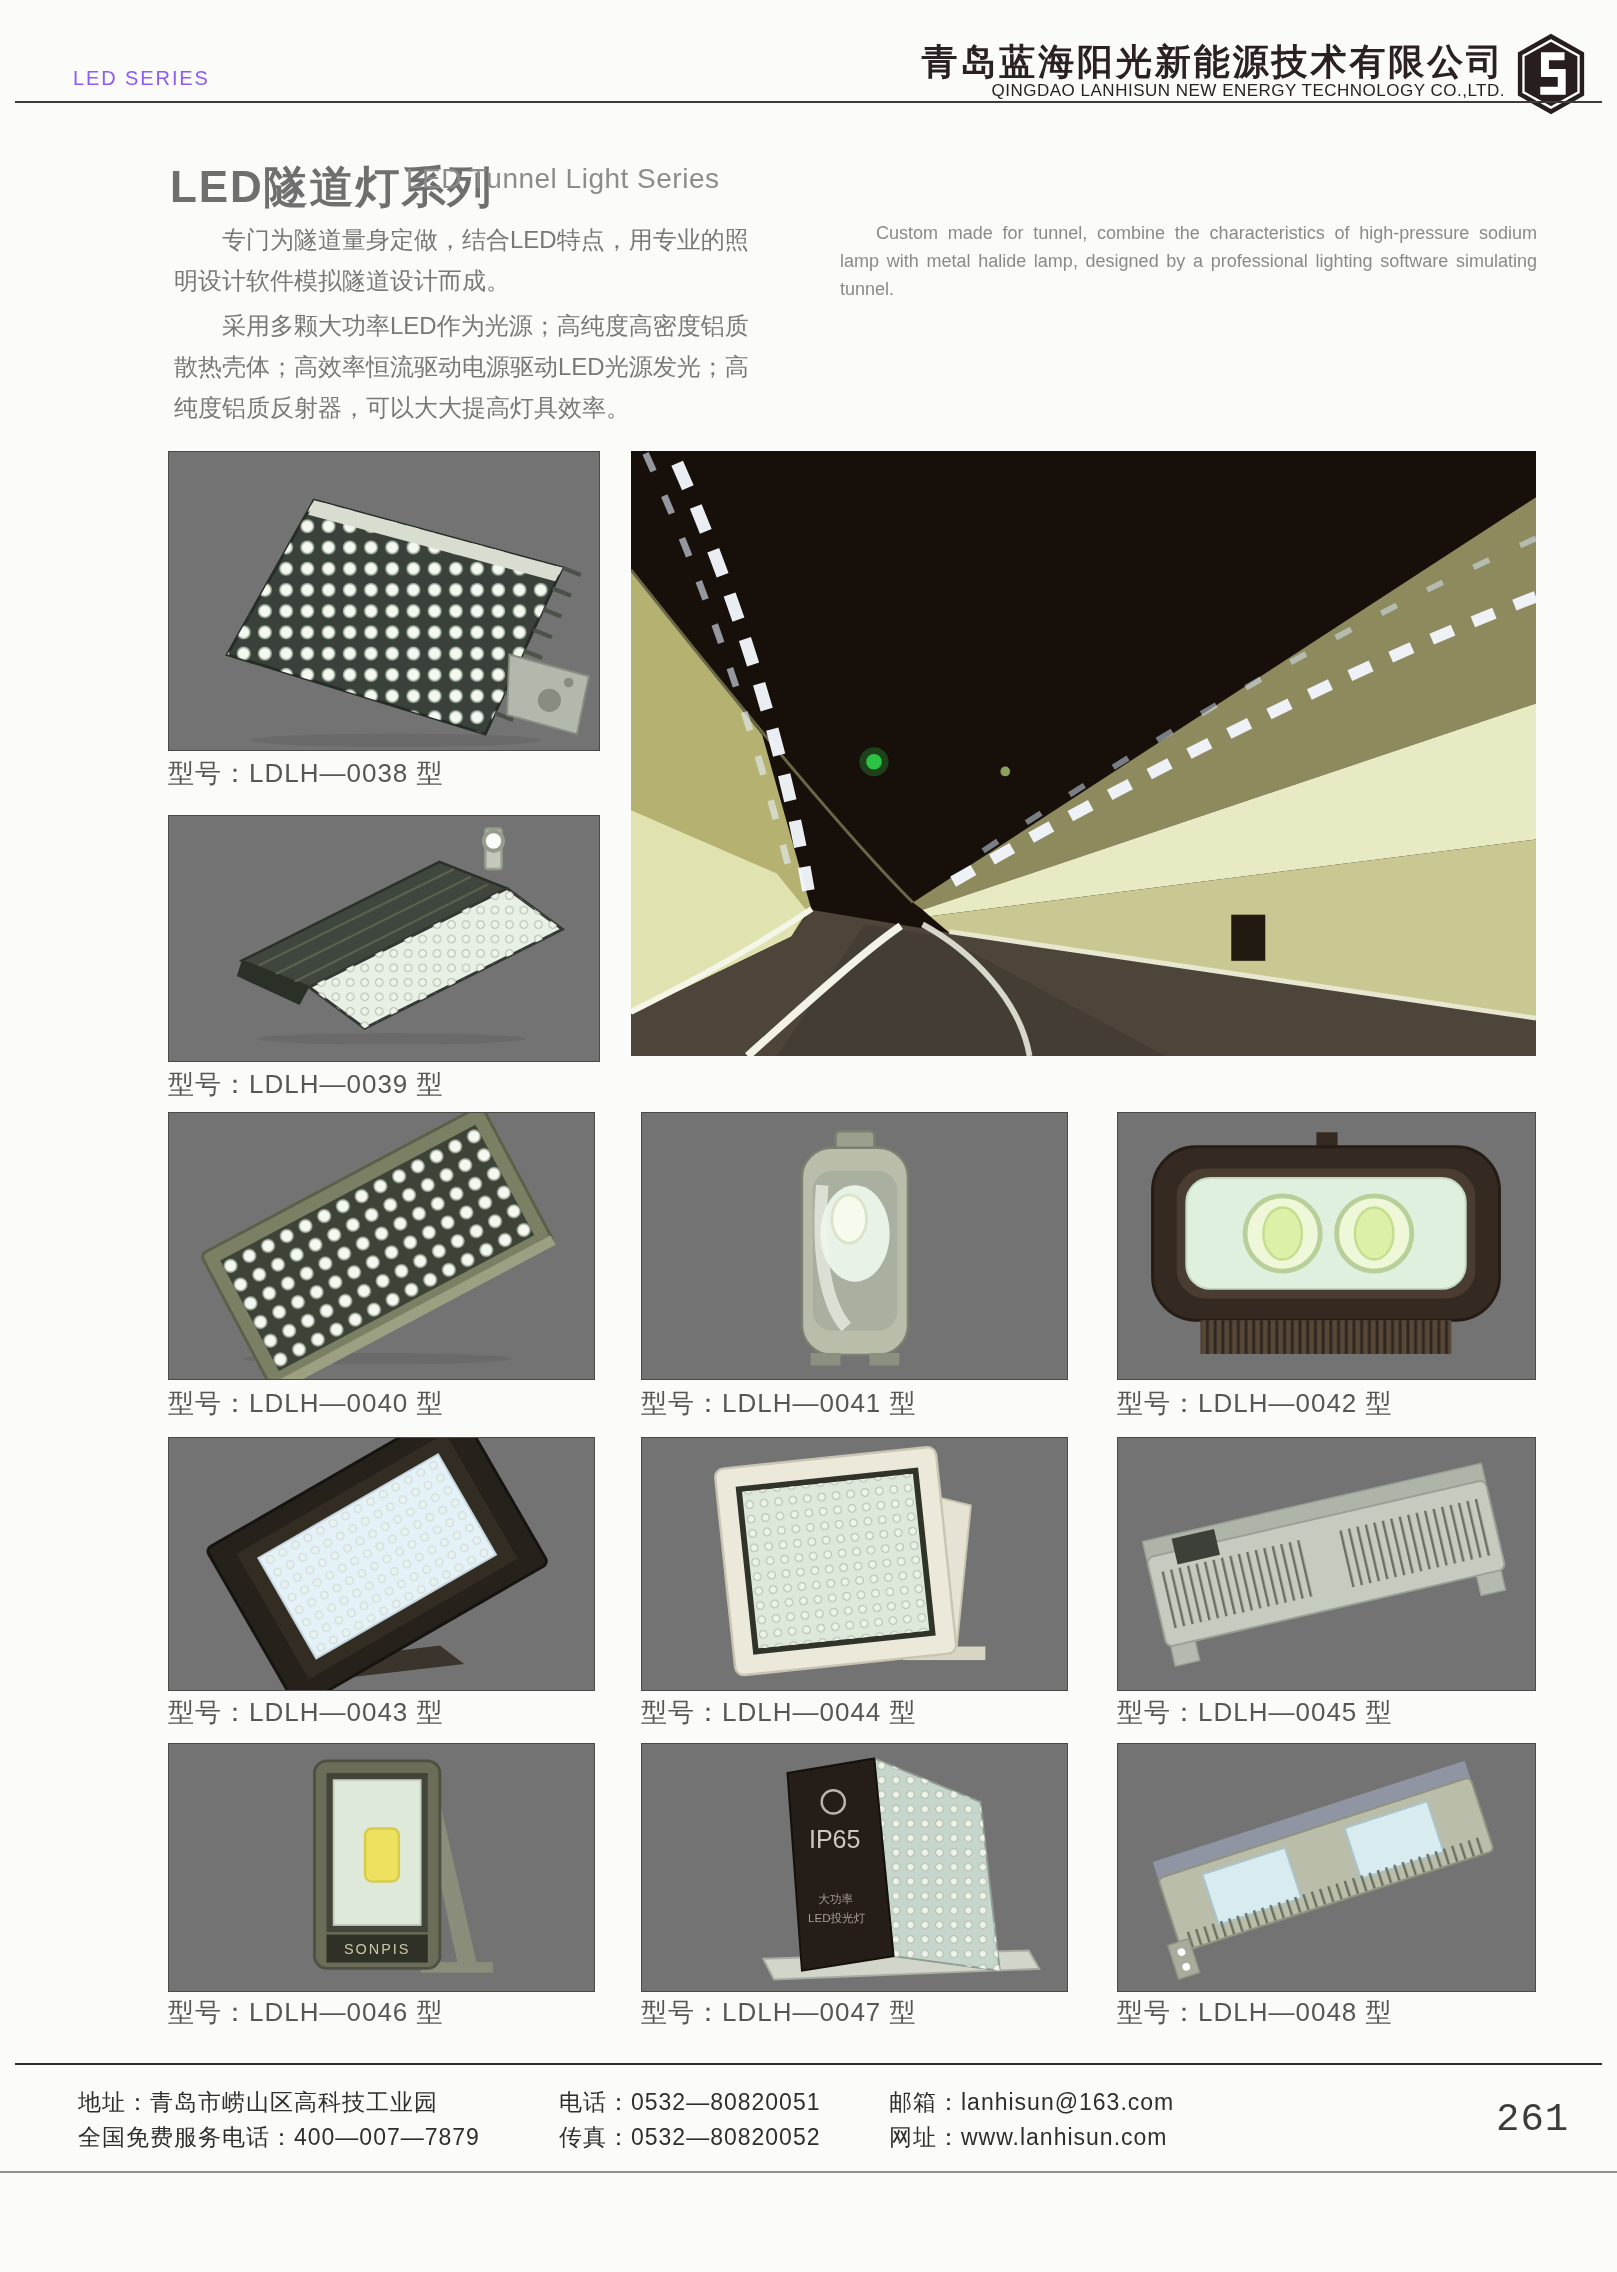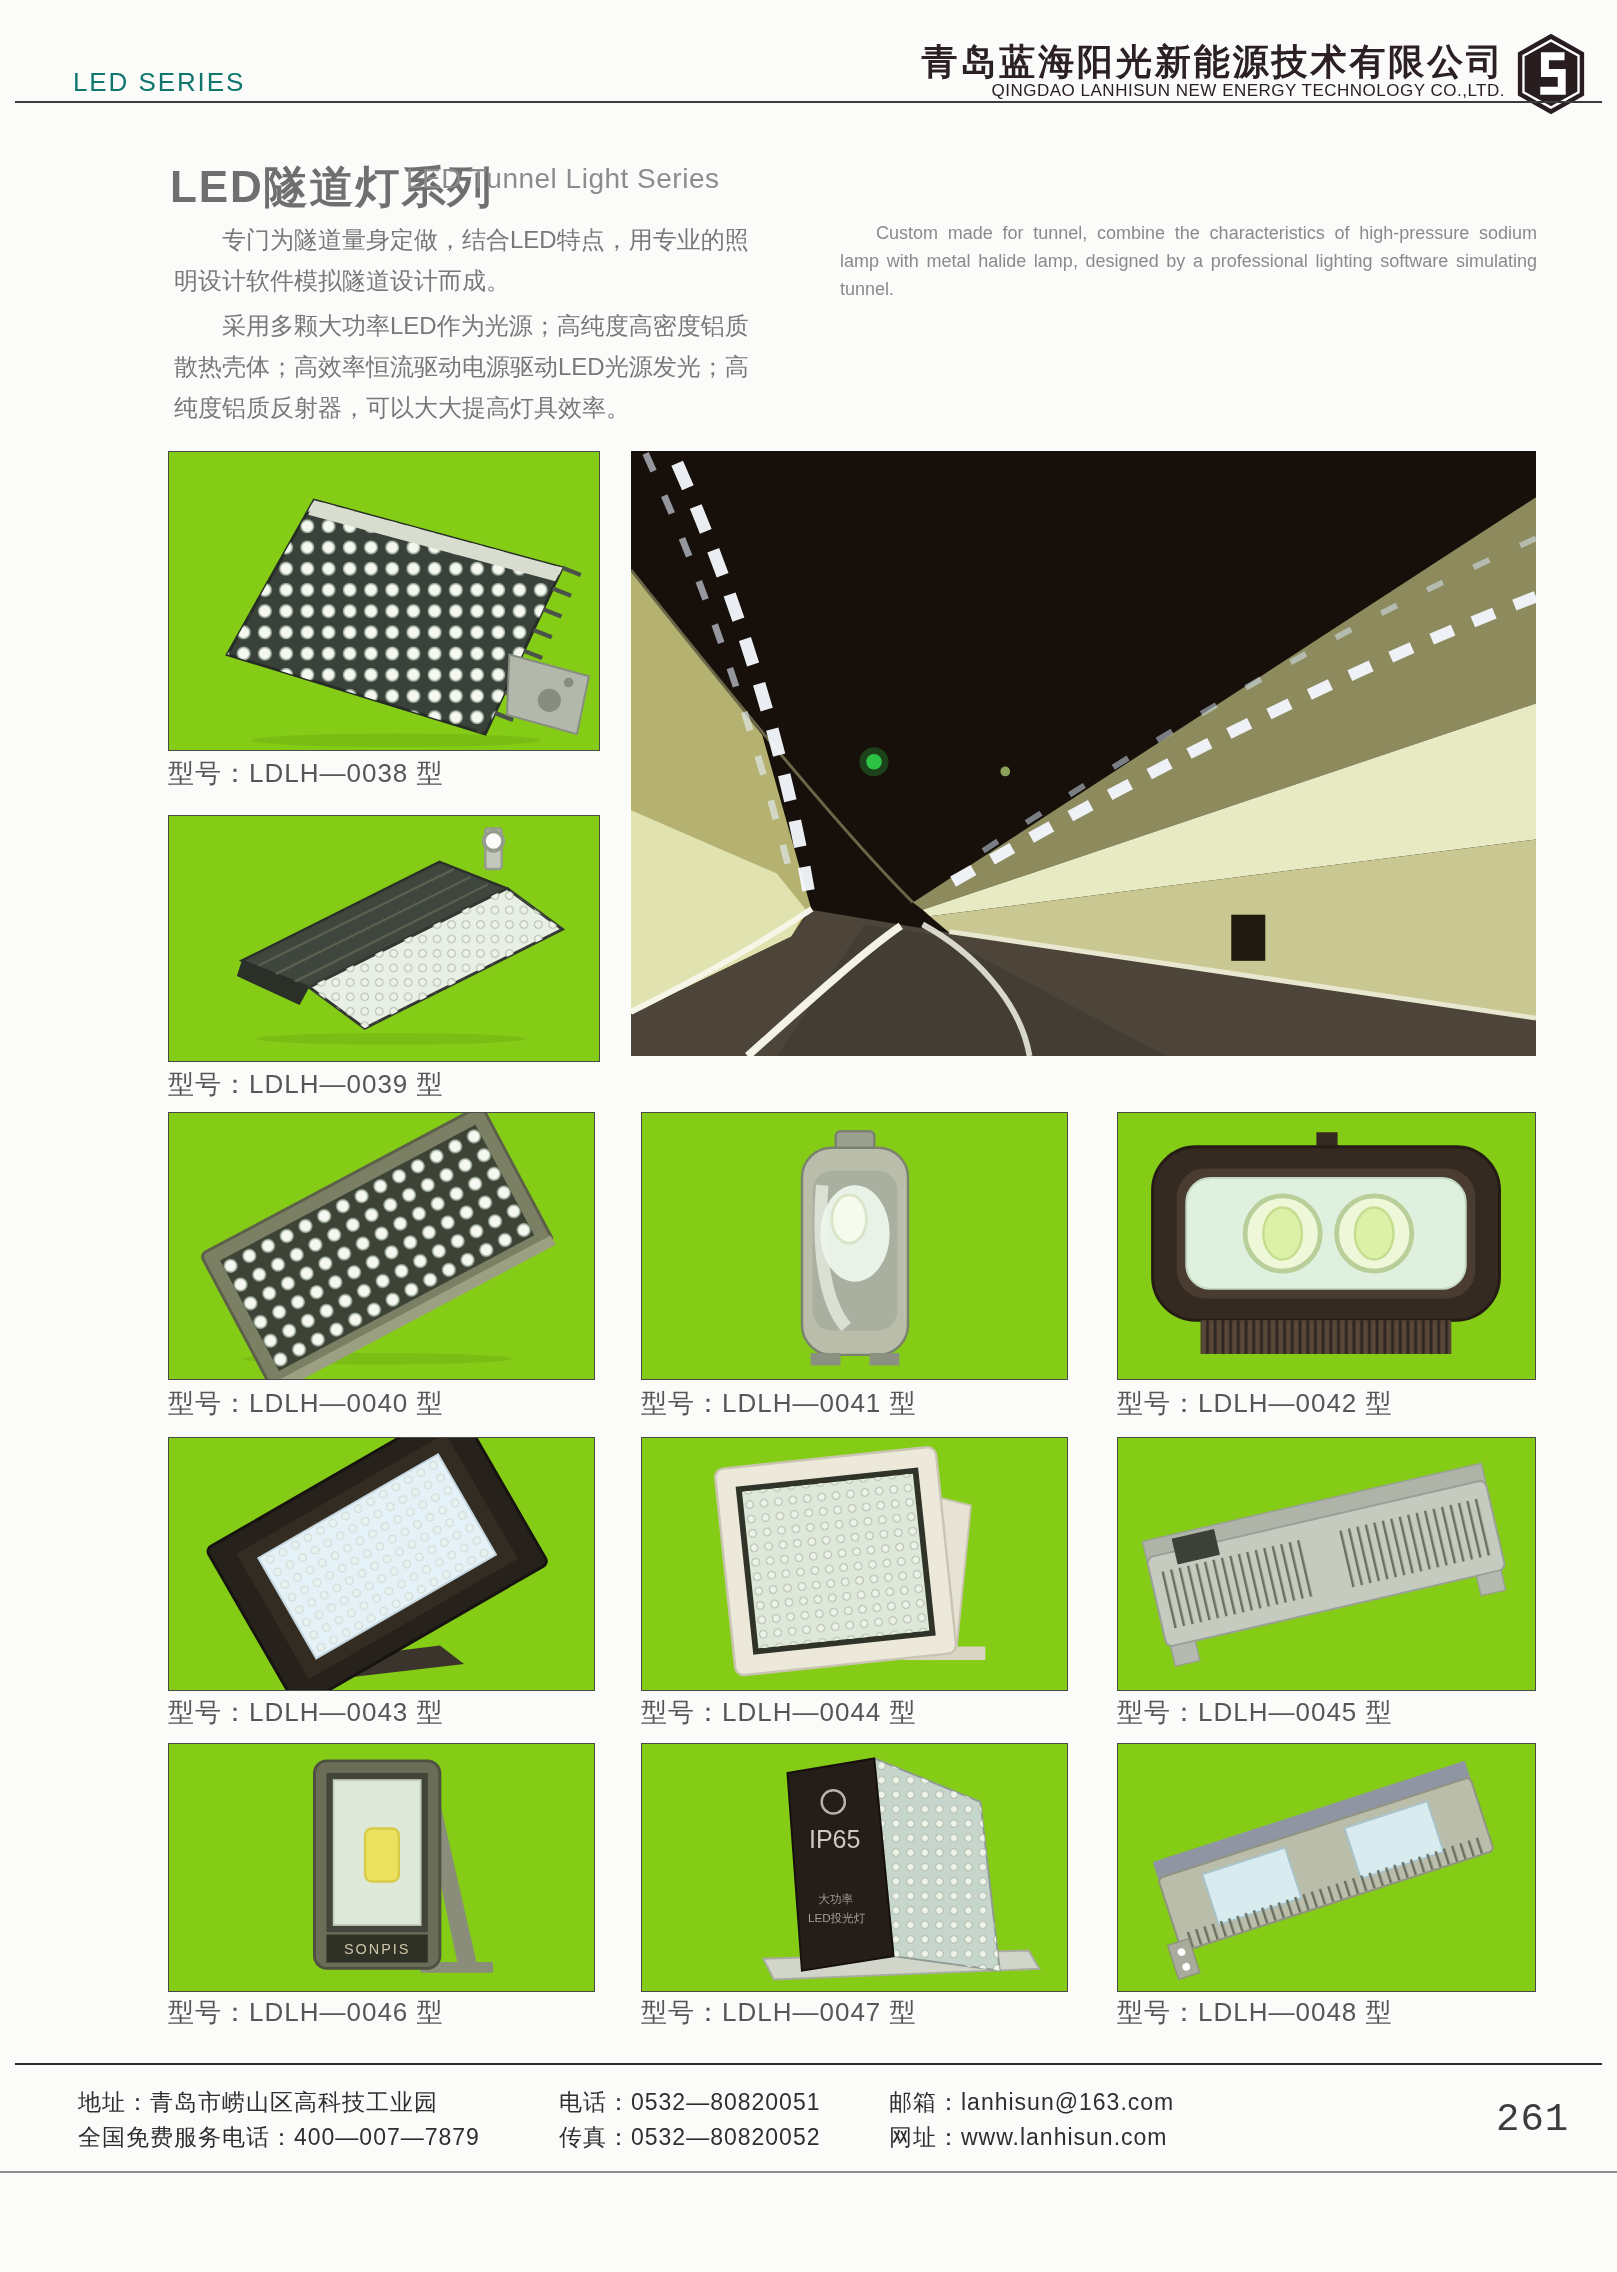--- a/index.html
+++ b/index.html
@@ -1,31 +1,31 @@
 <!DOCTYPE html>
 <html style="font-size:7.8px"><head>
 <meta charset="utf-8">
 <style>
   html,body{margin:0;padding:0;background:#e8e8e6;}
   .page{
     position:relative;width:1617px;height:2273px;background:#fbfbf9;
     font-family:"Liberation Sans", sans-serif;overflow:hidden;
   }
   .abs{position:absolute;}
-  .series-label{left:73px;top:67px;font-size:26px;letter-spacing:1.9px;color:#0f766e;}
+  .series-label{left:73px;top:67px;font-size:20px;letter-spacing:1.9px;color:#8b5cf6;}
   .company-cn{right:112px;top:38px;font-size:36px;font-weight:bold;letter-spacing:2.9px;color:#2b2024;}
   .company-en{right:112px;top:81px;font-size:17px;letter-spacing:0.5px;color:#2b2024;}
   .logo{right:25px;top:32px;width:82px;height:84px;}
   .rule-top{left:14.6px;right:14.6px;top:101px;height:2.4px;background:#3c3c3c;}
   .title-cn{left:170px;top:158px;font-size:44px;font-weight:bold;letter-spacing:1.9px;color:#6f6f6f;}
   .title-en{left:406px;top:163px;font-size:28px;color:#8c8c8c;letter-spacing:0.5px;}
   .para-cn{left:170px;top:215px;width:590px;font-size:24px;line-height:41px;color:#787878;}
   .para-en{left:836px;top:215px;width:705px;font-size:18px;line-height:28px;color:#8a8a8a;text-align:justify;}
   .para-cn p,.para-en p{margin:4px;text-indent:2em;}
-  .pbox{position:absolute;background:#84cc16;border:1.9px solid #4a4a4a;box-sizing:border-box;}
+  .pbox{position:absolute;background:#737373;border:1.9px solid #4a4a4a;box-sizing:border-box;}
   .pbox svg{display:block;width:100%;height:100%;}
   .photo{position:absolute;background:#17100a;}
   .photo svg{display:block;width:100%;height:100%;}
   .model-label{position:absolute;font-size:26px;color:#565656;letter-spacing:1px;white-space:nowrap;}
   .rule-footer{left:14.6px;right:14.6px;top:2063px;height:2.4px;background:#2e2e2e;}
   .rule-bottom{left:0;right:0;top:2171px;height:1.9px;background:#8f8f8f;}
   .ft{position:absolute;font-size:23px;color:#2e2e2e;letter-spacing:1px;white-space:nowrap;}
   .page-number{left:1496px;top:2098px;font-size:39px;color:#3c3c3c;letter-spacing:1px;font-family:Liberation Mono, monospace;}
 </style>
 </head>

